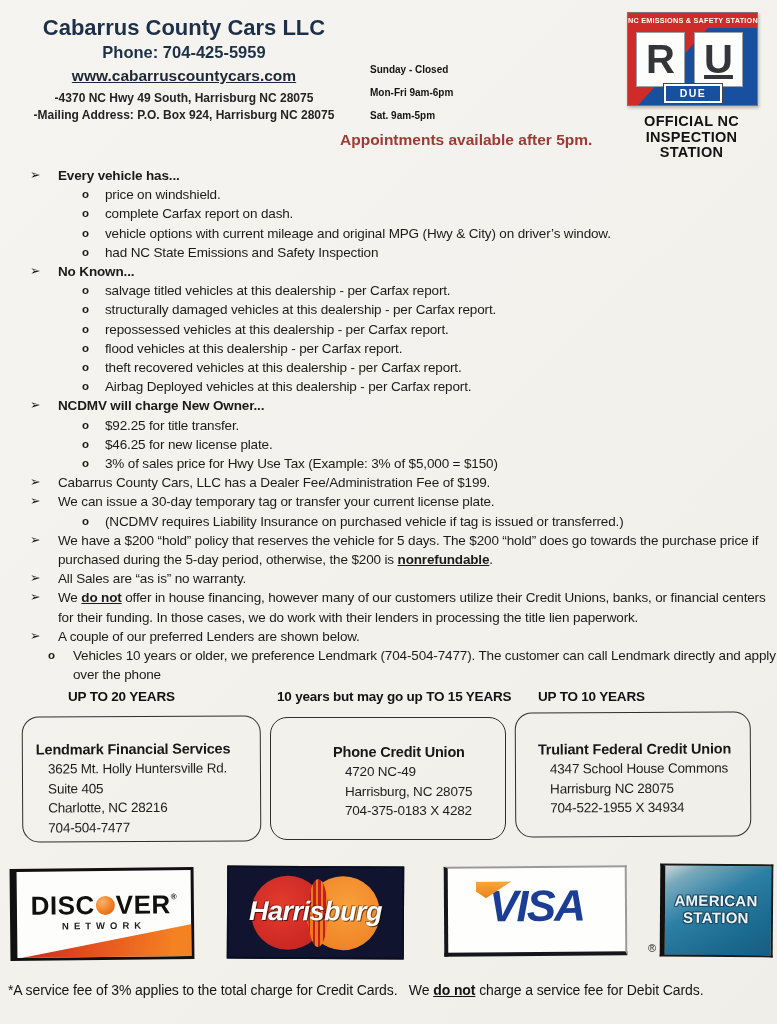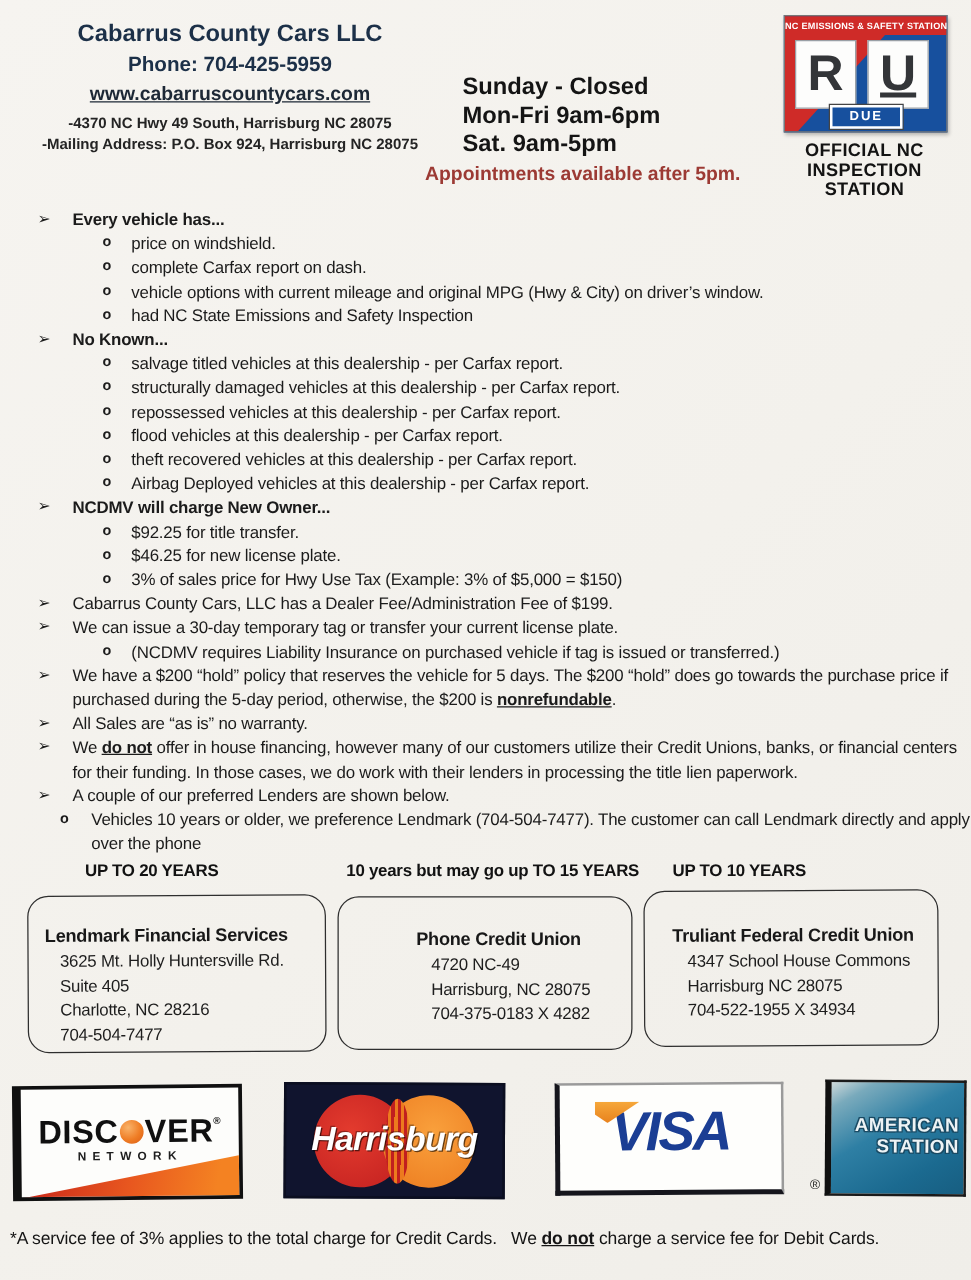--- a/index.html
+++ b/index.html
@@ -2,29 +2,29 @@
 <html><head>
 <meta charset="utf-8">
 <style>
   html,body{margin:0;padding:0;background:#e8e6e2;}
   .page{position:relative;width:777px;height:1024px;margin:0 auto;overflow:hidden;
         background:linear-gradient(135deg,#f6f4f0 0%,#f3f1ec 55%,#f0eee9 100%);
         font-family:"Liberation Sans","DejaVu Sans",sans-serif;color:#1c1c1c;}
 
   
   .company-block{position:absolute;left:28px;top:16px;width:312px;text-align:center;}
-  .company-name{font-size:19px;font-weight:800;color:#1c3048;line-height:24px;text-align:center;}
+  .company-name{font-size:22px;font-weight:800;color:#1c3048;line-height:24px;text-align:center;}
   .company-phone{font-size:16.5px;font-weight:800;color:#1c3048;line-height:24px;}
   .company-website{font-size:15.5px;font-weight:800;color:#1d2836;text-decoration:underline;line-height:23px;}
   .company-email{font-size:15px;font-weight:800;color:#1d2836;text-decoration:underline;line-height:22px;}
   .company-address{font-size:12px;font-weight:700;color:#242424;line-height:18px;margin-top:2px;}
   .company-mailing{font-size:12px;font-weight:700;color:#242424;line-height:17px;}
 
   .hours-block{position:absolute;left:340px;top:58px;width:300px;}
-  .hours-line{margin-left:30px;font-size:19px;font-weight:800;color:#141414;line-height:23px;}
+  .hours-line{margin-left:30px;font-size:10px;font-weight:800;color:#141414;line-height:23px;}
   .appointments{font-size:15.5px;font-weight:800;line-height:23px;margin-top:1px;}
 
   
   .badge-block{position:absolute;left:627px;top:12px;width:130px;}
   .ru-emblem{position:relative;width:129px;height:92px;background:#17509e;border:1px solid #777;
              box-shadow:1px 2px 3px rgba(0,0,0,.25);}
   .ru-top{height:15px;background:#cf2b28;color:#fff;font-size:7.3px;font-weight:800;
           text-align:center;line-height:15px;letter-spacing:.2px;position:relative;z-index:3;white-space:nowrap;}
   .ru-main{position:absolute;top:15px;left:0;right:0;bottom:0;}
   .ru-red{position:absolute;top:0;left:0;right:0;bottom:0;background:#cf2b28;
@@ -96,21 +96,21 @@
         border-left:4px solid #15151c;border-bottom:4px solid #15151c;transform:rotate(-.4deg);overflow:hidden;}
   .visa-word{text-align:center;margin-top:15px;font-size:44px;font-weight:800;font-style:italic;
              color:#1b3e94;letter-spacing:-2px;line-height:46px;}
   .visa-flag{position:absolute;left:28px;top:13px;width:36px;height:17px;z-index:2;
              background:linear-gradient(180deg,#f6a83b,#e8821d);
              clip-path:polygon(0 0,100% 0,28% 100%,0 60%);}
 
   .amex{left:660px;top:864px;width:113px;height:93px;border:2px solid #1a1a1a;border-left:5px solid #101010;
         transform:rotate(.4deg);overflow:hidden;
         background:linear-gradient(150deg,#cfd9da 0%,#79aabc 14%,#2e7fa4 42%,#1b6a90 75%,#175e81 100%);}
-  .amex-line{text-align:right;padding-right:4px;font-size:15px;font-weight:800;letter-spacing:.3px;
+  .amex-line{text-align:center;padding-right:4px;font-size:15px;font-weight:800;letter-spacing:.3px;
              line-height:17px;color:#edf3f5;
              text-shadow:1px 1px 0 #1a4a63,-1px -1px 0 #1a4a63,1px -1px 0 #1a4a63,-1px 1px 0 #1a4a63;}
   .amex-line.first{margin-top:26px;}
   .amex-reg{position:absolute;left:648px;top:942px;font-size:11px;color:#222;}
 
   
   .footer{position:absolute;left:8px;top:982px;width:764px;font-size:14px;color:#141414;
           letter-spacing:-.1px;white-space:pre-wrap;}
 </style>
 </head>

